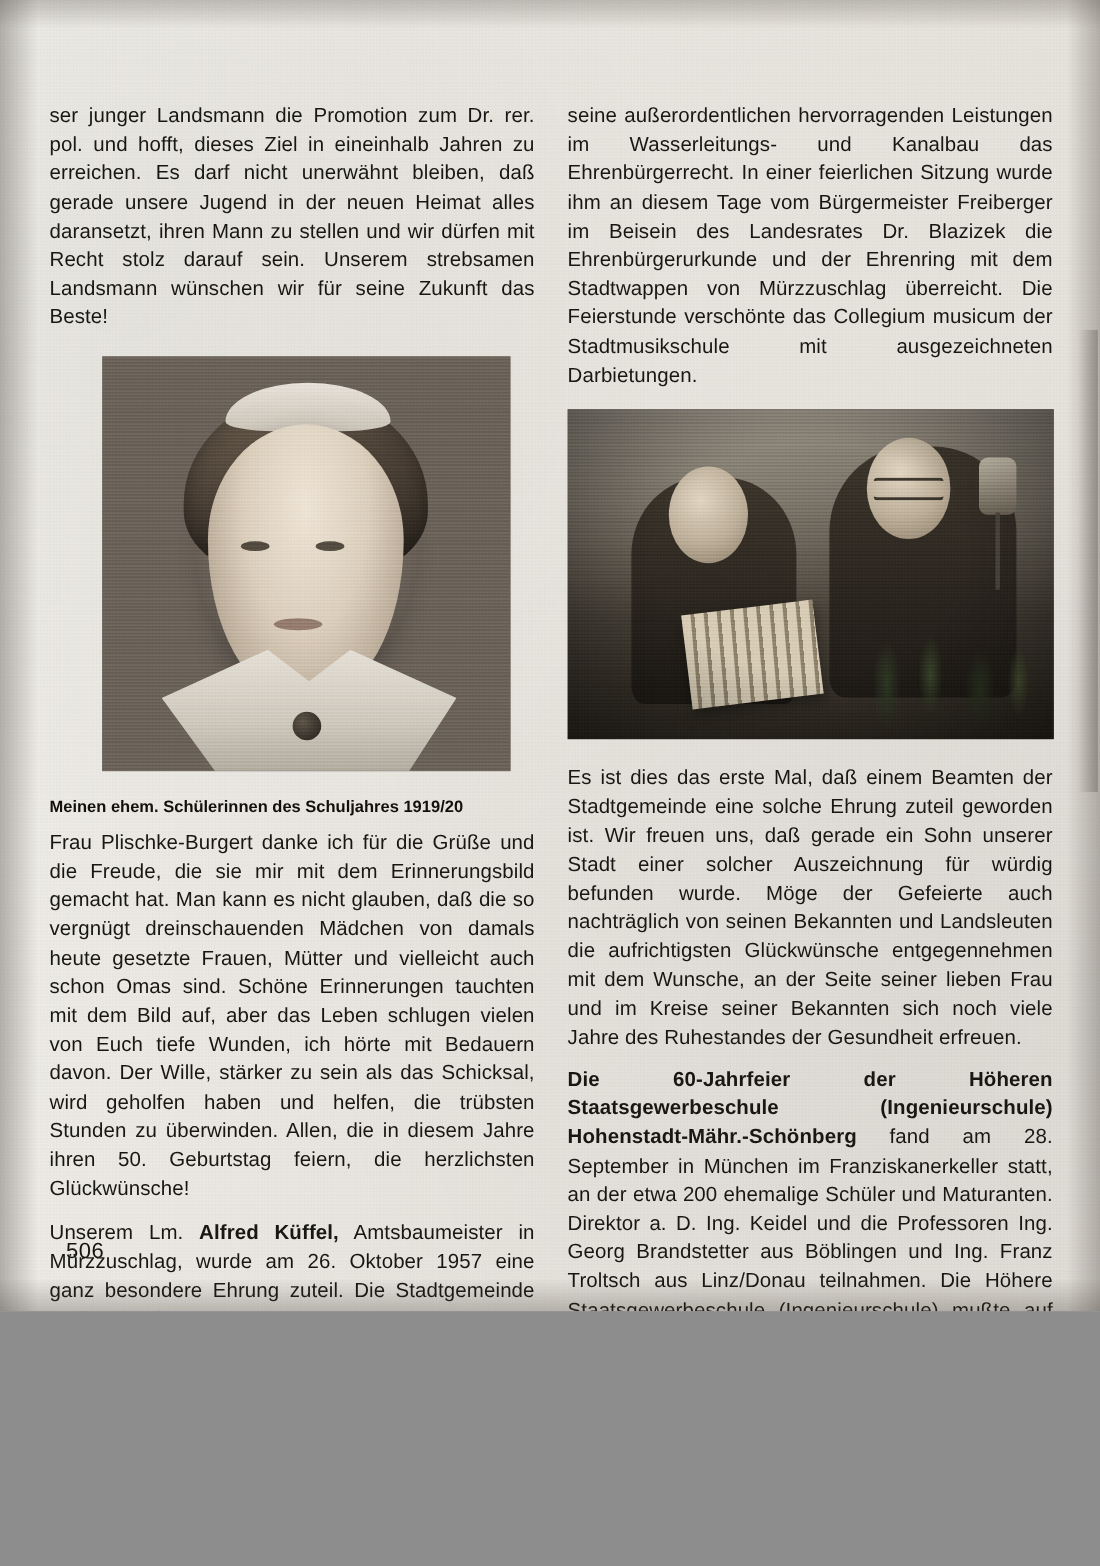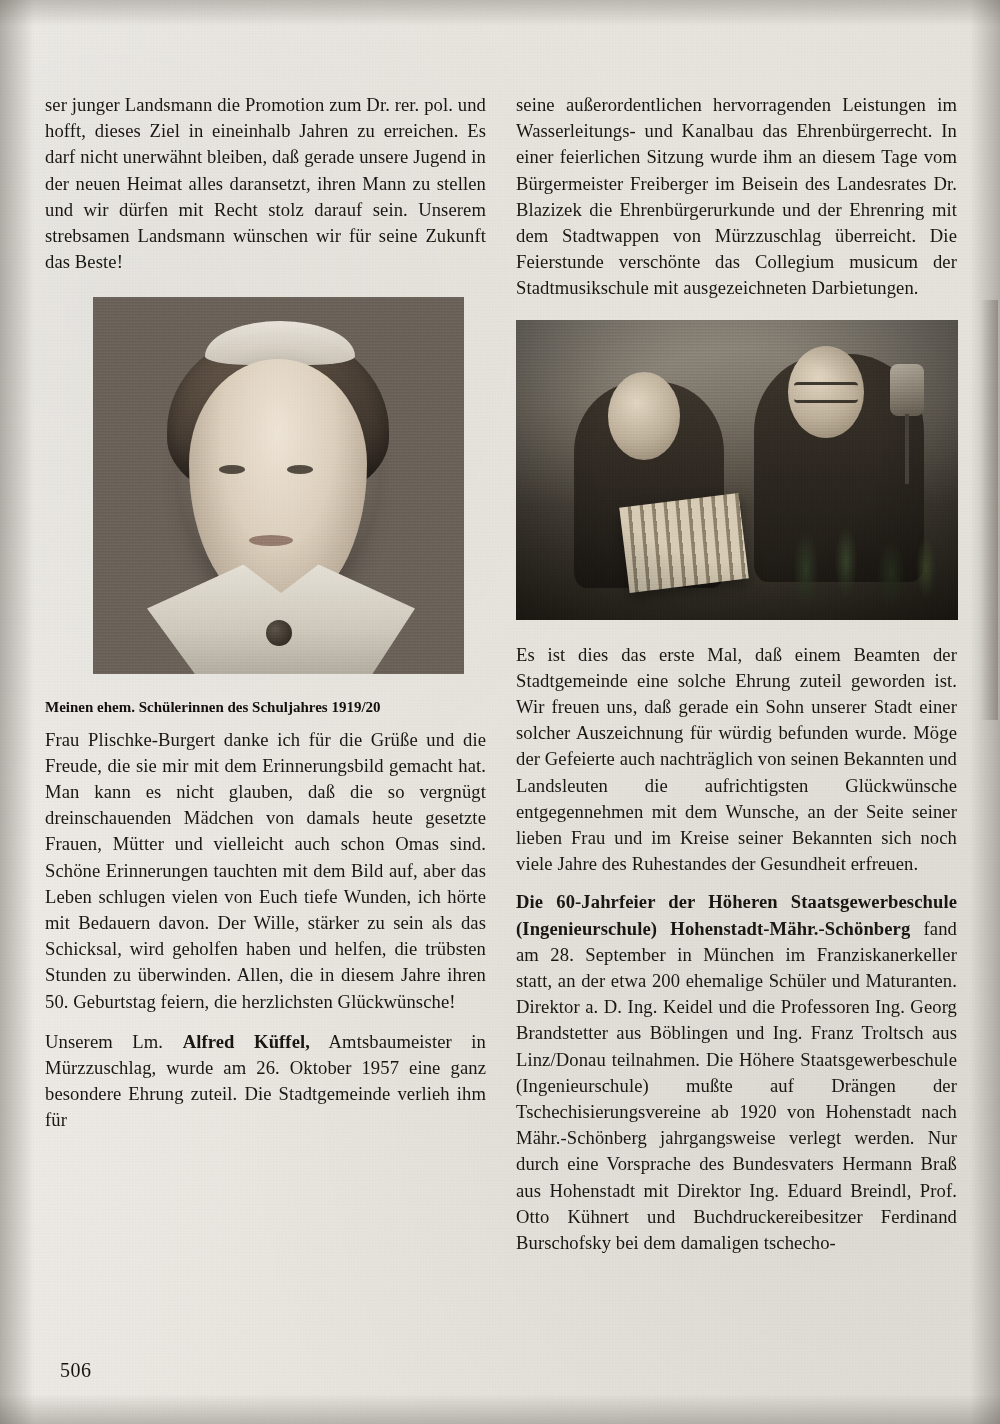--- a/index.html
+++ b/index.html
@@ -3,29 +3,29 @@
 <meta charset="utf-8">
 <style>
   html, body {
     margin: 0;
     padding: 0;
     background: #8d8d8d;
   }
   .page {
     position: relative;
     width: 1000px;
-    height: 1424px;
+    height: 1192px;
     margin: 0 auto;
     background: #e9e7e2;
     background-image:
       radial-gradient(circle at 12% 22%, rgba(0,0,0,0.035) 0%, rgba(0,0,0,0) 40%),
       radial-gradient(circle at 85% 78%, rgba(0,0,0,0.04) 0%, rgba(0,0,0,0) 45%),
       linear-gradient(100deg, #efedE8 0%, #e8e5df 45%, #e4e1da 100%);
     overflow: hidden;
-    font-family: Liberation Serif, serif;
+    font-family: Liberation Sans, sans-serif;
     color: #14120f;
   }
   
   .edge-left {
     position: absolute; left: 0; top: 0; width: 34px; height: 100%;
     background: linear-gradient(to right, rgba(60,55,48,0.33), rgba(60,55,48,0.0));
     pointer-events: none;
   }
   .edge-right {
     position: absolute; right: 0; top: 0; width: 30px; height: 100%;

